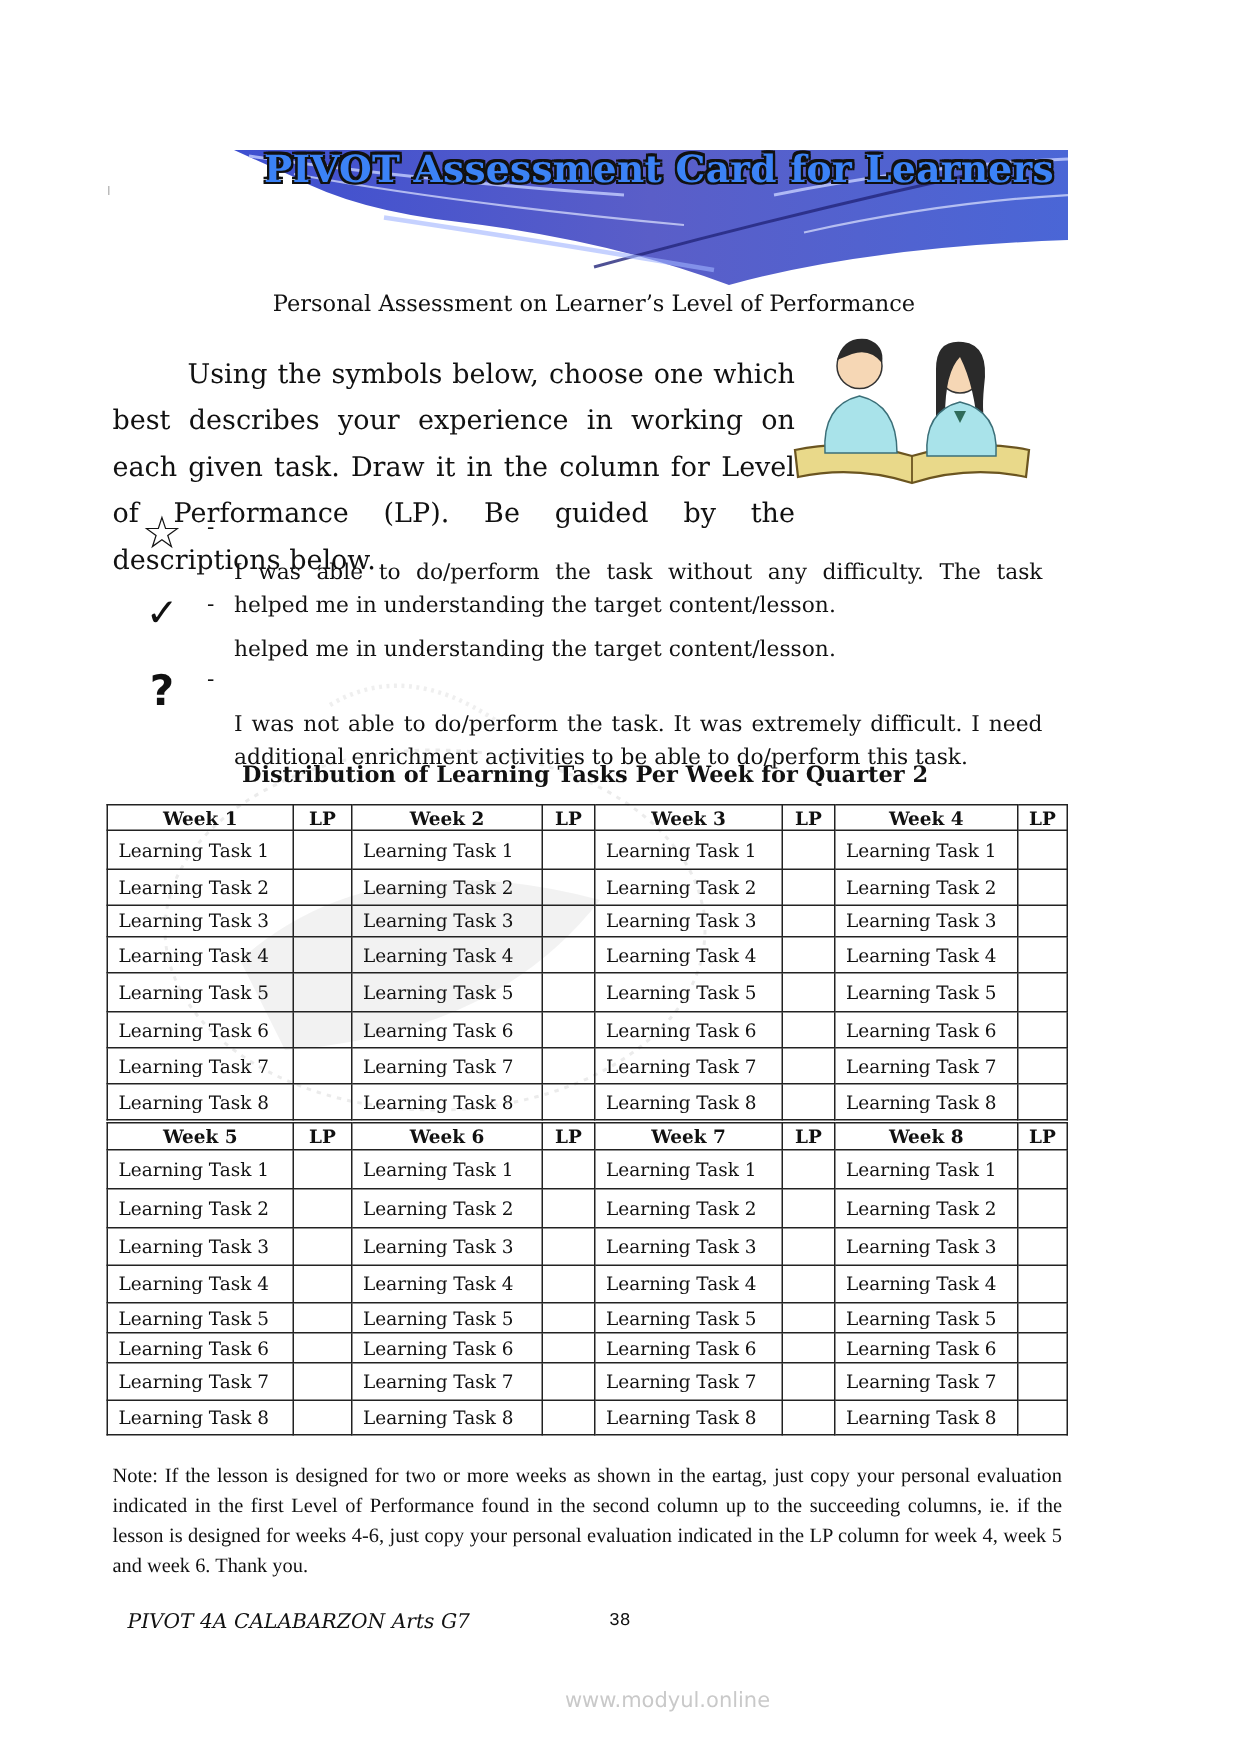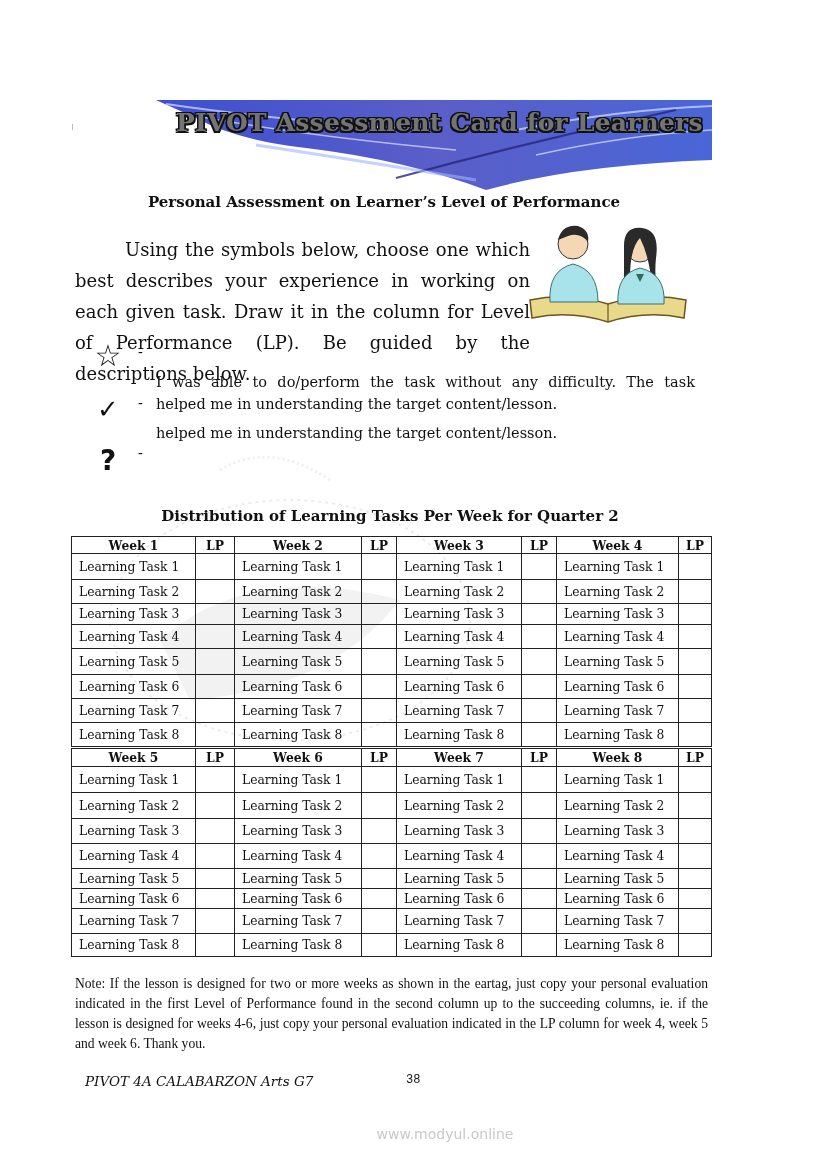--- a/index.html
+++ b/index.html
@@ -3,30 +3,30 @@
 <meta charset="utf-8">
 <style>
   html, body { margin: 0; padding: 0; background: #ffffff; }
   body { width: 826px; height: 1169px; position: relative; overflow: hidden;
          font-family: "DejaVu Serif", "Liberation Serif", serif; color: #111; }
   .abs { position: absolute; }
 
   
   #banner { left: 156px; top: 100px; width: 556px; height: 90px; }
   #banner svg { display: block; }
-  #banner-title { left: 176px; top: 108px; width: 530px; height: 38px;
+  #banner-title { left: 176px; top: 98px; width: 530px; height: 38px;
     font-family: "DejaVu Serif", serif; font-weight: bold; font-size: 25px;
-    color: #737373; letter-spacing: 0.2px; white-space: nowrap;
+    color: #3b82f6; letter-spacing: 0.2px; white-space: nowrap;
     text-shadow: -1.5px -1.5px 0 #111, 1.5px -1.5px 0 #111, -1.5px 1.5px 0 #111, 1.5px 1.5px 0 #111,
                  0 1.5px 0 #111, 0 -1.5px 0 #111, 1.5px 0 0 #111, -1.5px 0 0 #111; }
   #stray-mark { left: 72px; top: 124px; width: 1px; height: 6px; background: #bbb; }
 
   
   #section-heading { left: 0; top: 193px; width: 768px; text-align: center;
-    font-weight: bold; font-size: 15px; padding-left: 0; }
+    font-weight: normal; font-size: 15px; padding-left: 12px; }
   #section-heading span { display: inline-block; margin-left: 0; }
 
   
   #intro { left: 75px; top: 234px; width: 455px; font-size: 18px; line-height: 31px;
     text-align: justify; text-indent: 50px; }
 
   
   #illustration { left: 528px; top: 218px; width: 160px; height: 108px; }
 
   
@@ -134,20 +134,24 @@
 <div class="abs legend-row" id="legend-check">
   <span class="sym">✓</span>
   <span class="dash">-</span>
   <span class="txt">
     <span>helped me in understanding the target content/lesson.</span>
   </span>
 </div>
 <div class="abs legend-row" id="legend-question">
   <span class="sym">?</span>
   <span class="dash">-</span>
+  <span class="txt">
+    <span class="l1">I was not able to do/perform the task. It was extremely difficult. I need</span>
+    <span>additional enrichment activities to be able to do/perform this task.</span>
+  </span>
 </div>
 
 <div class="abs" id="table-heading">Distribution of Learning Tasks Per Week for Quarter 2</div>
 
 <table class="grid" id="table-top">
   <colgroup>
     <col style="width:124px">
       <col style="width:39px">
       <col style="width:127px">
       <col style="width:35px">

